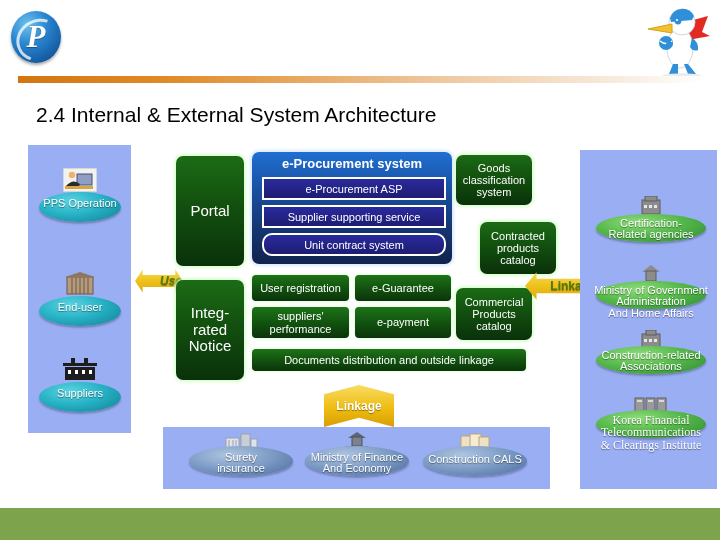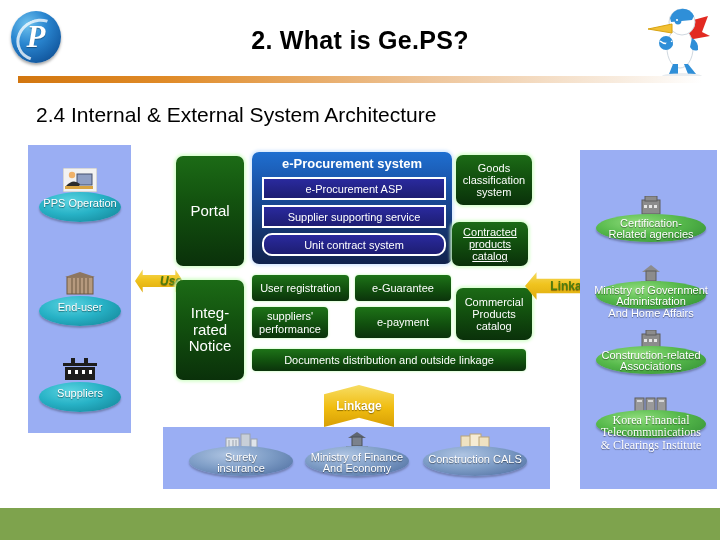--- a/index.html
+++ b/index.html
@@ -137,21 +137,20 @@
 <body>
 
 <div id="header">
 
   <div id="logo">
     <div class="ring"></div>
     <div class="swirl"></div>
     <div class="pglyph">P</div>
   </div>
 
-  <div id="slide-title">2. What is Ge.PS?</div>
 
   <div id="mascot">
     <svg width="72" height="78" viewBox="0 0 72 78">
 
       <path d="M44 20 L66 14 L60 30 L68 34 L46 38 Z" fill="#e22a22"></path>
 
       <ellipse cx="38" cy="46" rx="13" ry="20" fill="#ffffff" stroke="#cfd8e0" stroke-width="1"></ellipse>
 
       <circle cx="40" cy="20" r="13" fill="#ffffff" stroke="#cfd8e0" stroke-width="1"></circle>
 
@@ -257,21 +256,21 @@
 </div>
 
 <div class="gbox flat" style="left:252px;top:275px;width:97px;height:26px;font-size:11px;">
   <span>User registration</span>
 </div>
 
 <div class="gbox flat" style="left:355px;top:275px;width:96px;height:26px;font-size:11px;">
   <span>e-Guarantee</span>
 </div>
 
-<div class="gbox flat" style="left:252px;top:307px;width:76px;height:31px;font-size:11px;">
+<div class="gbox flat" style="left:252px;top:307px;width:97px;height:31px;font-size:11px;">
   <div>
     <div>suppliers'</div>
     <div>performance</div>
   </div>
 </div>
 
 <div class="gbox flat" style="left:355px;top:307px;width:96px;height:31px;font-size:11px;">
   <span>e-payment</span>
 </div>
 
@@ -280,21 +279,21 @@
 </div>
 
 <div class="gbox" style="left:456px;top:155px;width:76px;height:50px;font-size:11px;">
   <div>
     <div>Goods</div>
     <div>classification</div>
     <div>system</div>
   </div>
 </div>
 
-<div class="gbox" style="left:452px;top:222px;width:76px;height:44px;font-size:11px;text-decoration:underline;">
+<div class="gbox" style="left:480px;top:222px;width:76px;height:52px;font-size:11px;">
   <div>
     <div>Contracted</div>
     <div>products</div>
     <div>catalog</div>
   </div>
 </div>
 
 <div class="gbox" style="left:456px;top:288px;width:76px;height:52px;font-size:11px;">
   <div>
     <div>Commercial</div>

